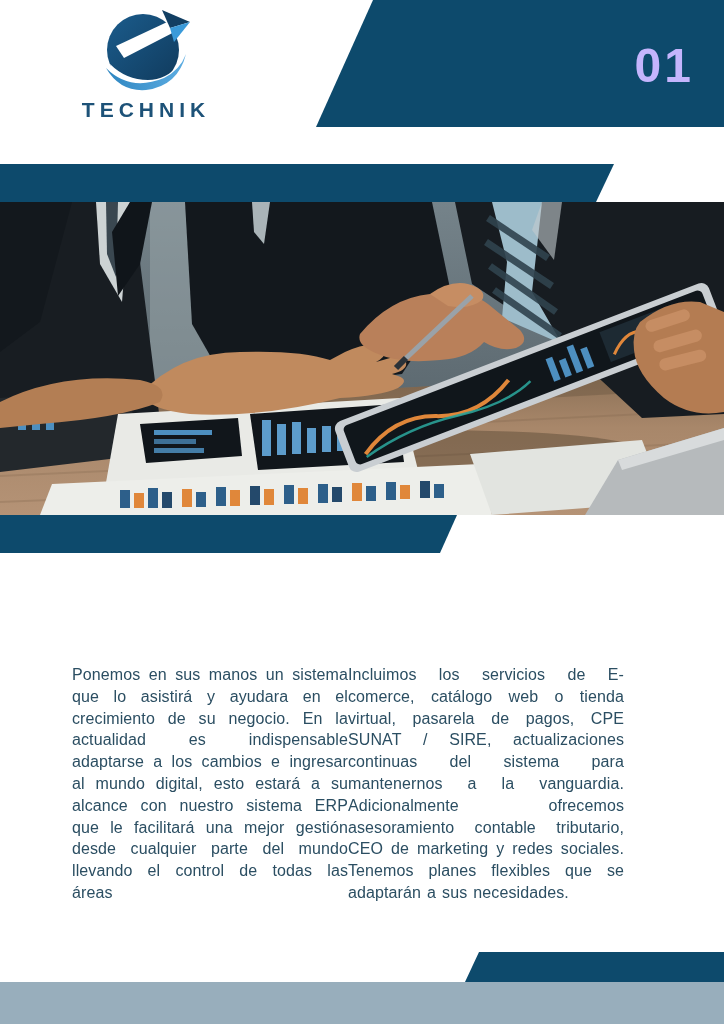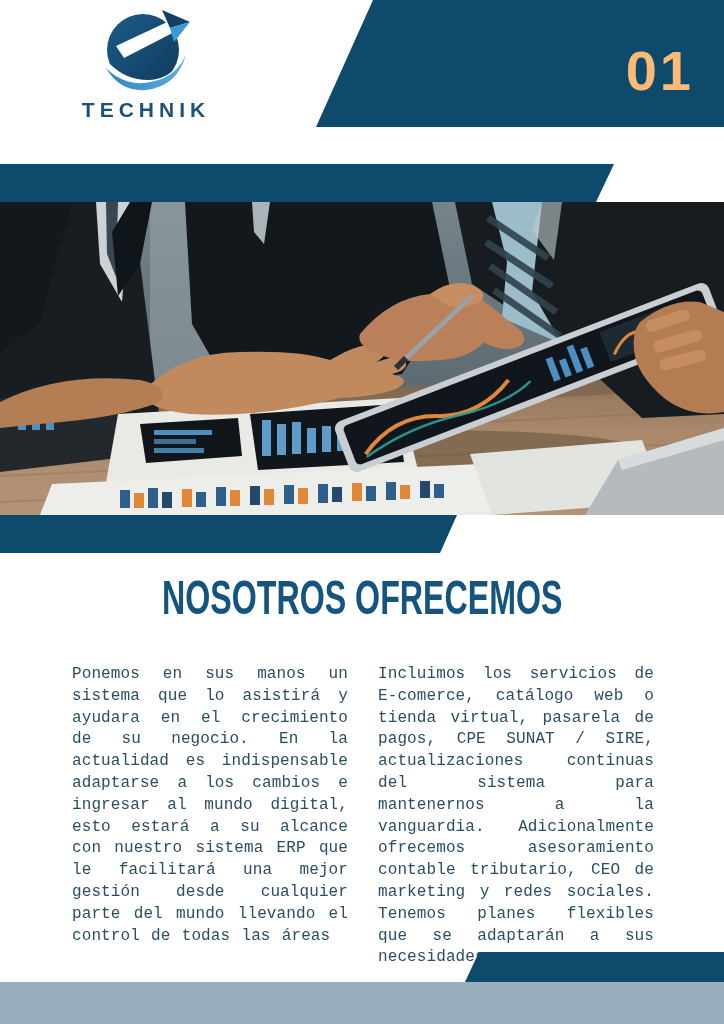--- a/index.html
+++ b/index.html
@@ -20,21 +20,21 @@
     color:#1d5278;
   }
   
   .band{position:absolute;background:#0d4a6c;}
   .band-01{
     left:316px;top:0;width:408px;height:127px;
     clip-path:polygon(57px 0, 408px 0, 408px 127px, 0 127px);
   }
   .page-number{
     position:absolute;right:30px;top:38px;
-    color:#fdba74;font-size:56px;font-weight:bold;letter-spacing:3px;
+    color:#c4b5fd;font-size:48px;font-weight:bold;letter-spacing:3px;
   }
   .band-sub{
     left:0;top:164px;width:614px;height:38px;
     clip-path:polygon(0 0, 614px 0, 596px 38px, 0 38px);
   }
   .band-under-photo{
     left:0;top:515px;width:457px;height:38px;
     clip-path:polygon(0 0, 457px 0, 440px 38px, 0 38px);
   }
   .band-bottom-right{
@@ -54,21 +54,21 @@
   .title-wrap{position:absolute;left:0;top:570px;width:724px;text-align:center;}
   .title{
     display:inline-block;
     font-size:37px;font-weight:bold;line-height:44px;
     color:#14547e;white-space:nowrap;
     transform:scale(0.87,1.3);transform-origin:center top;
   }
   
   .columns{
     position:absolute;left:72px;top:648px;width:582px;
-    display:flex;gap:30px;font-family:Liberation Mono, monospace;
+    display:flex;
   }
   .col{
     width:276px;
     font-size:16px;line-height:21.8px;
     color:#2b4e62;
     text-align:justify;
     word-spacing:1.5px;
     letter-spacing:0.1px;
   }
 </style>
@@ -232,23 +232,20 @@
       <g fill="#c68d63">
         <rect x="644" y="120" width="46" height="12" rx="6" transform="rotate(-18 644 120)"></rect>
         <rect x="652" y="140" width="50" height="12" rx="6" transform="rotate(-16 652 140)"></rect>
         <rect x="658" y="158" width="48" height="12" rx="6" transform="rotate(-14 658 158)"></rect>
       </g>
     </svg>
   </div>
 
   <div class="band band-under-photo"></div>
 
-  <div class="title-wrap">
-    <span class="title">NOSOTROS OFRECEMOS</span>
-  </div>
 
   <div class="columns">
     <p class="col">Ponemos en sus manos un sistema que lo asistirá y ayudara en el crecimiento de su negocio. En la actualidad es indispensable adaptarse a los cambios e ingresar al mundo digital, esto estará a su alcance con nuestro sistema ERP que le facilitará una mejor gestión desde cualquier parte del mundo llevando el control de todas las áreas</p>
     <p class="col">Incluimos los servicios de E-comerce, catálogo web o tienda virtual, pasarela de pagos, CPE SUNAT / SIRE, actualizaciones continuas del sistema para mantenernos a la vanguardia. Adicionalmente ofrecemos asesoramiento contable tributario, CEO de marketing y redes sociales. Tenemos planes flexibles que se adaptarán a sus necesidades.</p>
   </div>
 
   <div class="band band-bottom-right"></div>
   <div class="footer-band"></div>
 
 </div>

